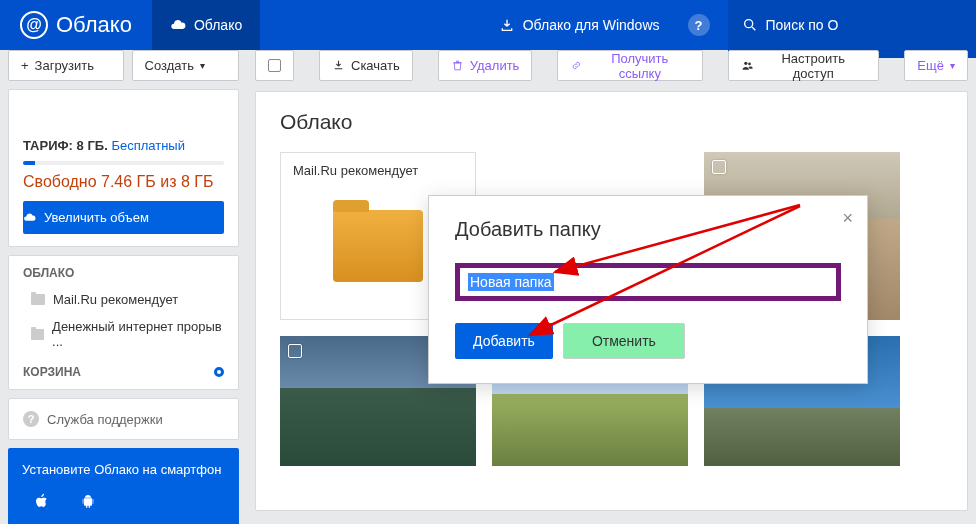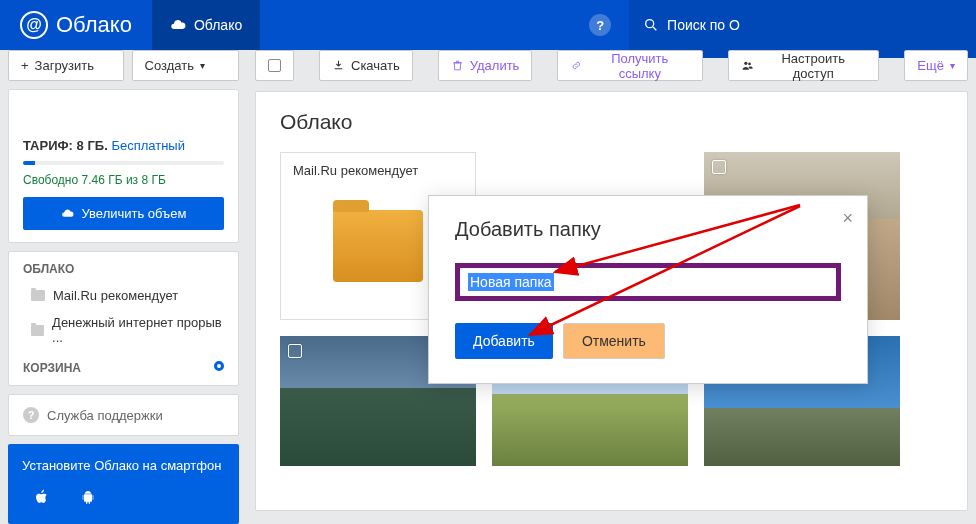--- a/index.html
+++ b/index.html
@@ -17,28 +17,28 @@
 .caret { font-size: 10px; }
 
 .layout { display: flex; }
 .sidebar { width: 247px; background: #e8e9eb; padding: 0 8px; display: flex; flex-direction: column; gap: 8px; }
 .side-toolbar { display: flex; gap: 8px; }
 .card { background: #fff; border: 1px solid #d8d9dc; border-radius: 2px; padding: 12px 14px; font-size: 13px; color: #333; }
 .tariff { font-weight: bold; font-size: 13px; margin-top: 36px; }
 .tariff a { color: #0062e0; text-decoration: none; font-weight: normal; }
 .prog-bg { background: #eee; height: 4px; border-radius: 2px; margin: 8px 0; overflow: hidden; }
 .prog-fg { background: #0062e0; height: 100%; width: 6%; }
-.freetext { color: #15803d; font-size: 12px; margin-bottom: 10px; }
-.big-btn { width: 100%; background: #0062e0; color: #fff; border: none; border-radius: 2px; padding: 9px 0; font-size: 13px; cursor: pointer; display: flex; align-items: center; justify-content: center; gap: 8px; }
+.freetext { color: #c2410c; font-size: 16px; margin-bottom: 10px; }
+.big-btn { width: 100%; background: #0062e0; color: #fff; border: none; border-radius: 2px; padding: 9px 0; font-size: 13px; cursor: pointer; display: flex; align-items: center; justify-content: flex-start; gap: 8px; }
 .nav-card { padding: 0; }
 .nav-head { padding: 10px 14px 6px; font-size: 12px; font-weight: bold; color: #666; }
 .nav-link { display: flex; align-items: center; gap: 8px; padding: 6px 14px 6px 22px; font-size: 13px; color: #333; cursor: pointer; }
 .folder-ico { width: 14px; height: 11px; background: #ccc; border-radius: 1px; position: relative; }
 .folder-ico::before { content: ""; position: absolute; top: -2px; left: 0; width: 5px; height: 2px; background: #ccc; border-radius: 1px 1px 0 0; }
-.korzina { padding: 10px 14px; font-size: 12px; font-weight: bold; color: #666; display: flex; justify-content: space-between; }
+.korzina { padding: 10px 14px; font-size: 12px; font-weight: bold; color: #666; display: flex; justify-content: space-between; align-items: center; }
 .radio { width: 10px; height: 10px; border-radius: 50%; border: 3px solid #0062e0; background: #fff; }
 .support { padding: 12px 14px; font-size: 13px; color: #666; display: flex; align-items: center; gap: 8px; }
 .support-ico { width: 16px; height: 16px; border-radius: 50%; background: #ccc; color: #fff; display: flex; align-items: center; justify-content: center; font-size: 11px; font-weight: bold; }
 .install { background: #0062e0; color: #fff; padding: 14px; font-size: 13px; border-radius: 2px; }
 .platform-icons { display: flex; gap: 30px; margin-top: 14px; padding-left: 12px; font-size: 20px; }
 
 .main { flex: 1; padding: 0 8px; position: relative; }
 .main-toolbar { display: flex; gap: 25px; padding-bottom: 10px; }
 .main-content { background: #fff; border: 1px solid #d8d9dc; border-radius: 2px; padding: 18px 24px; min-height: 420px; }
 .page-title { font-size: 21px; color: #333; margin-bottom: 18px; }
@@ -56,21 +56,21 @@
 .landscape3 { background: linear-gradient(to bottom, #2a70b0 0%, #4a90d0 55%, #708060 55%, #506040 100%); }
 .portrait { background: linear-gradient(to bottom, #d0c8b8 0%, #b0a890 40%, #c0a888 40%, #a08868 100%); }
 
 .modal { position: absolute; top: 195px; left: 428px; width: 440px; background: #fff; border: 1px solid #ccc; box-shadow: 0 4px 20px rgba(0,0,0,0.15); padding: 22px 26px 24px; z-index: 100; }
 .modal-title { font-size: 20px; color: #333; margin-bottom: 22px; }
 .modal-close { position: absolute; top: 12px; right: 14px; font-size: 18px; color: #888; cursor: pointer; background: none; border: none; }
 .modal-input { width: 100%; border: 5px solid #701a75; padding: 6px 8px; font-size: 14px; margin-bottom: 22px; outline: none; }
 .modal-input-text { background: #3a8cff; color: #fff; padding: 1px 2px; }
 .modal-actions { display: flex; gap: 10px; }
 .btn-primary { background: #0062e0; color: #fff; border: none; padding: 9px 18px; font-size: 14px; cursor: pointer; border-radius: 2px; }
-.btn-secondary { background: #fdba74; color: #333; border: 1px solid #ccc; padding: 9px 18px; font-size: 14px; cursor: pointer; border-radius: 2px; }
+.btn-secondary { background: #86efac; color: #333; border: 1px solid #ccc; padding: 9px 28px; font-size: 14px; cursor: pointer; border-radius: 2px; }
 
 .arrows { position: absolute; top: 0; left: 0; pointer-events: none; z-index: 200; }
 
 svg.ico { width: 16px; height: 16px; fill: currentColor; }
 svg.ico-sm { width: 13px; height: 13px; fill: currentColor; }
 </style>
 </head>
 <body>
 
 <div class="topbar">
@@ -78,20 +78,26 @@
     <span class="logo-at">@</span>
     <span>Облако</span>
   </div>
   <div class="nav-item active">
     <svg class="ico" viewBox="0 0 24 24">
         <path d="M19 18H6a4 4 0 010-8 6 6 0 0111.6-1.5A4.5 4.5 0 0119 18z"></path>
       </svg>
     <span>Облако</span>
   </div>
   <div style="flex:1"></div>
+  <div class="nav-item">
+    <svg class="ico" viewBox="0 0 24 24">
+        <path fill="none" stroke="currentColor" stroke-width="2" d="M5 17v3h14v-3M12 4v10m0 0l-4-4m4 4l4-4"></path>
+      </svg>
+    <span>Облако для Windows</span>
+  </div>
   <div class="help-circle">?</div>
   <div class="search">
     <svg class="ico" viewBox="0 0 24 24">
         <circle cx="10" cy="10" r="6" fill="none" stroke="currentColor" stroke-width="2"></circle>
         <path stroke="currentColor" stroke-width="2" d="M15 15l5 5"></path>
       </svg>
     <span>Поиск по О</span>
   </div>
 </div>
 

